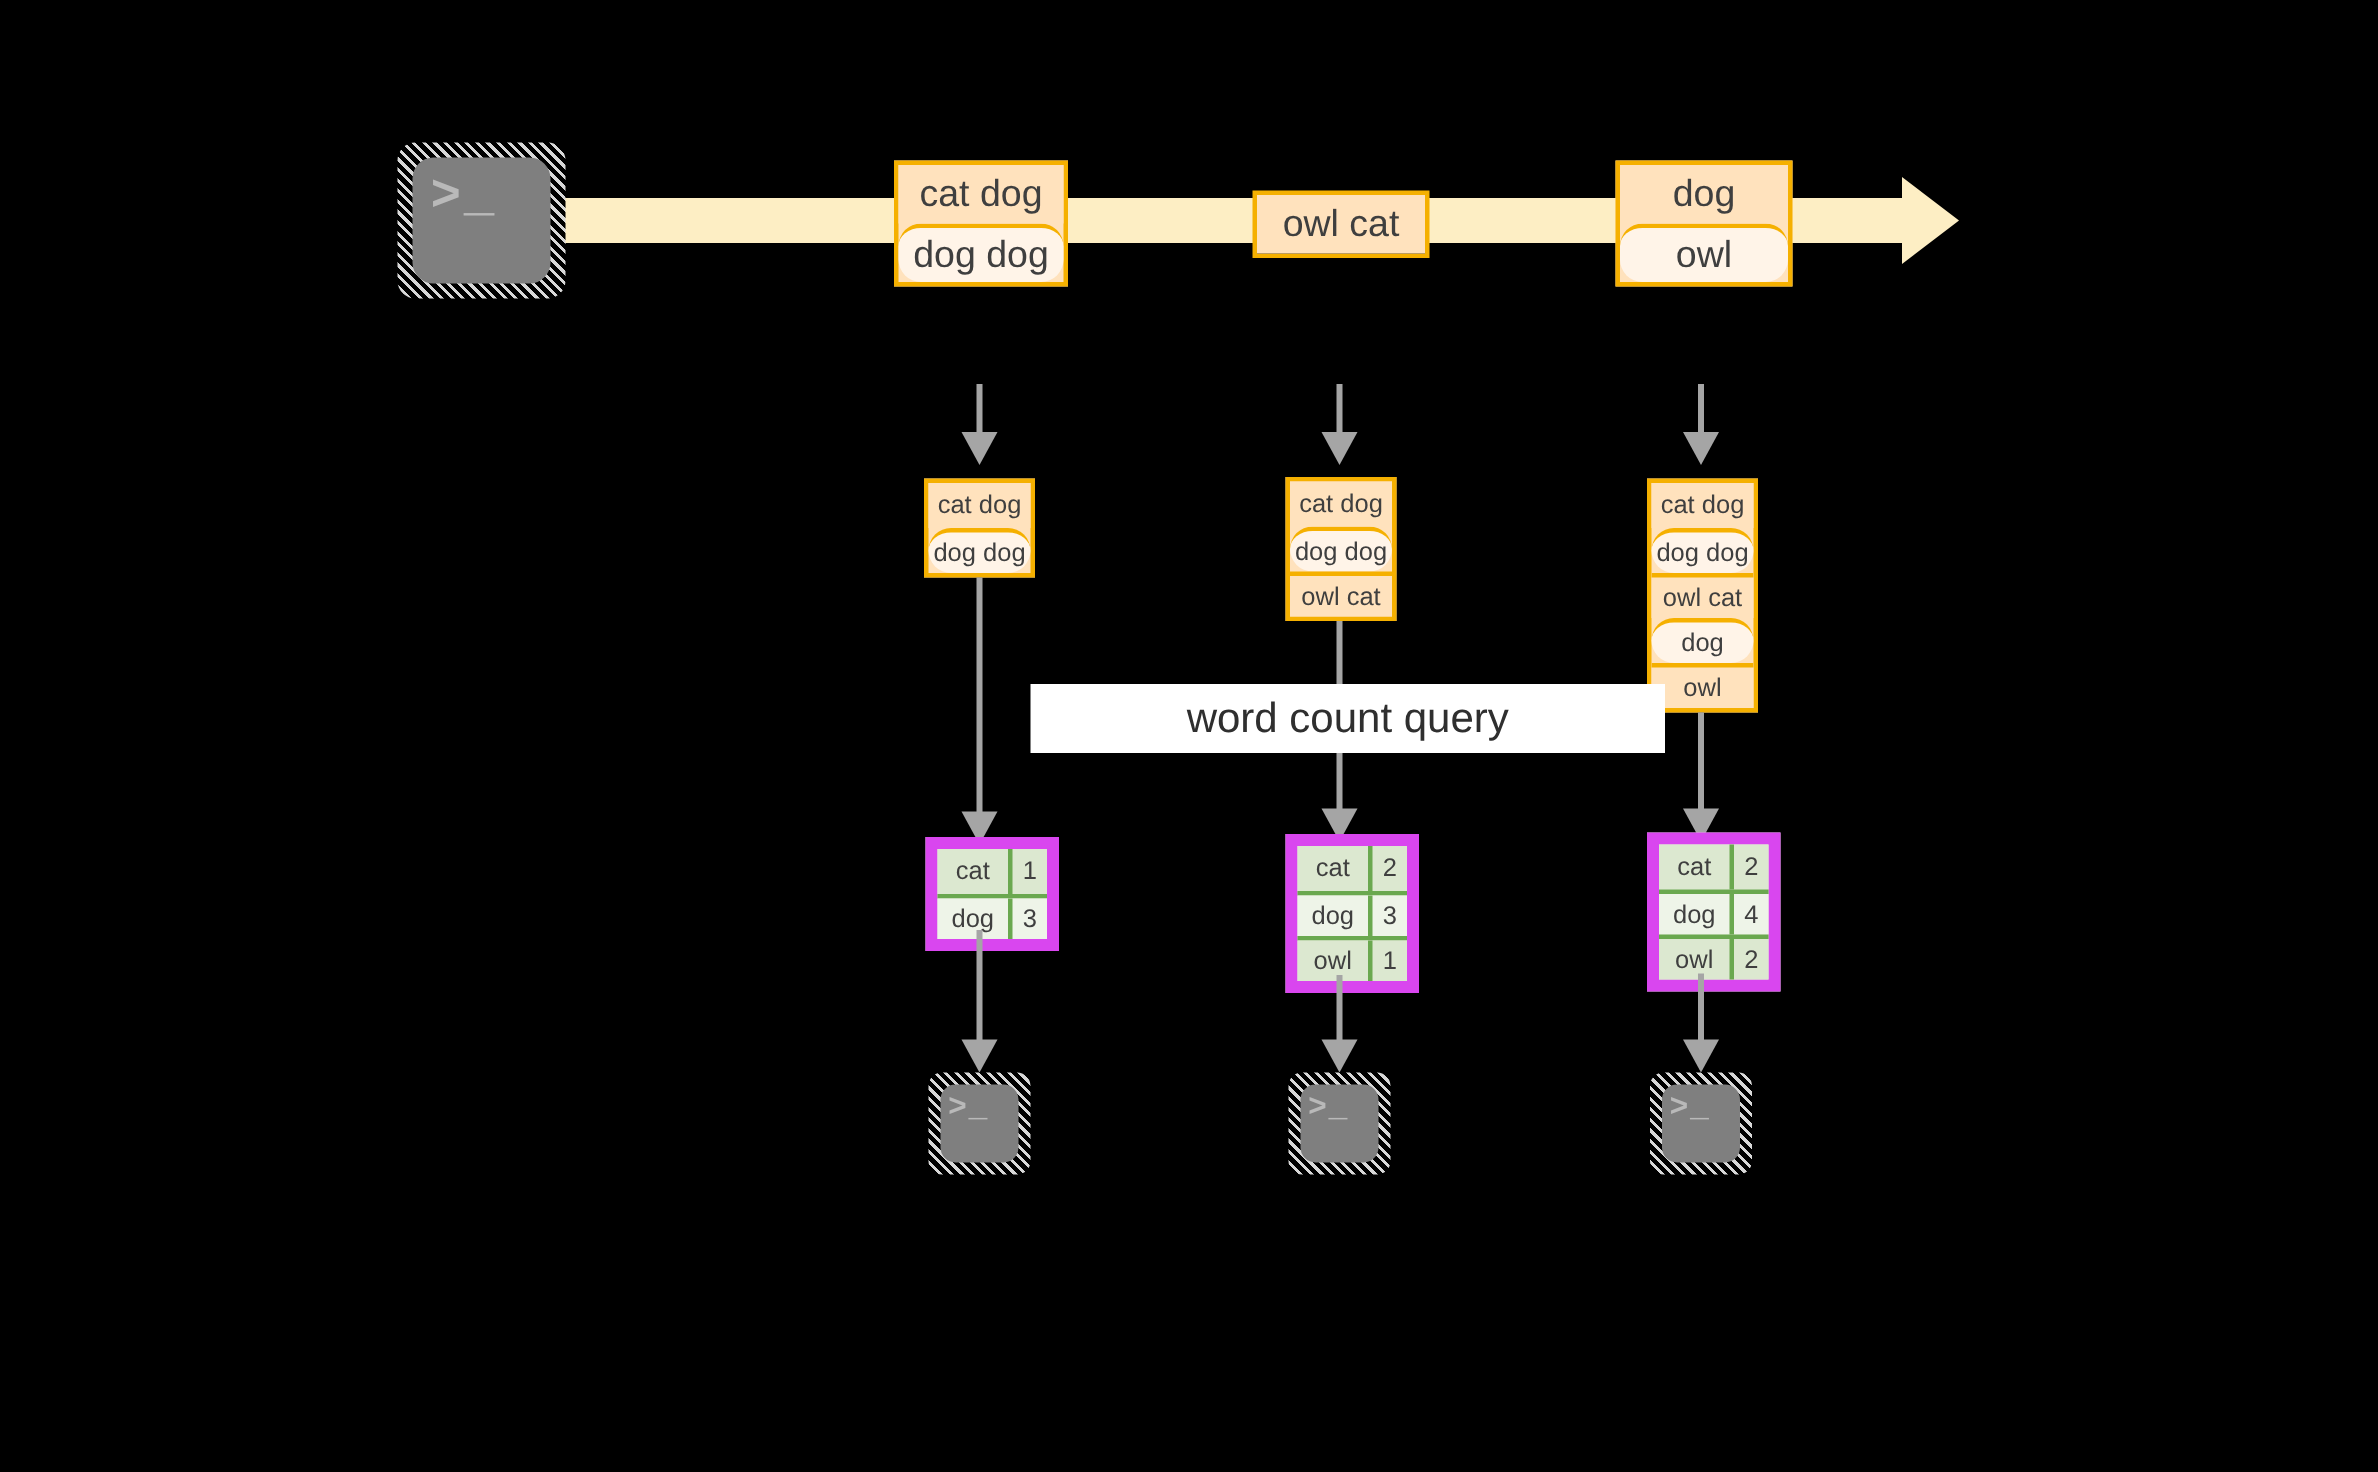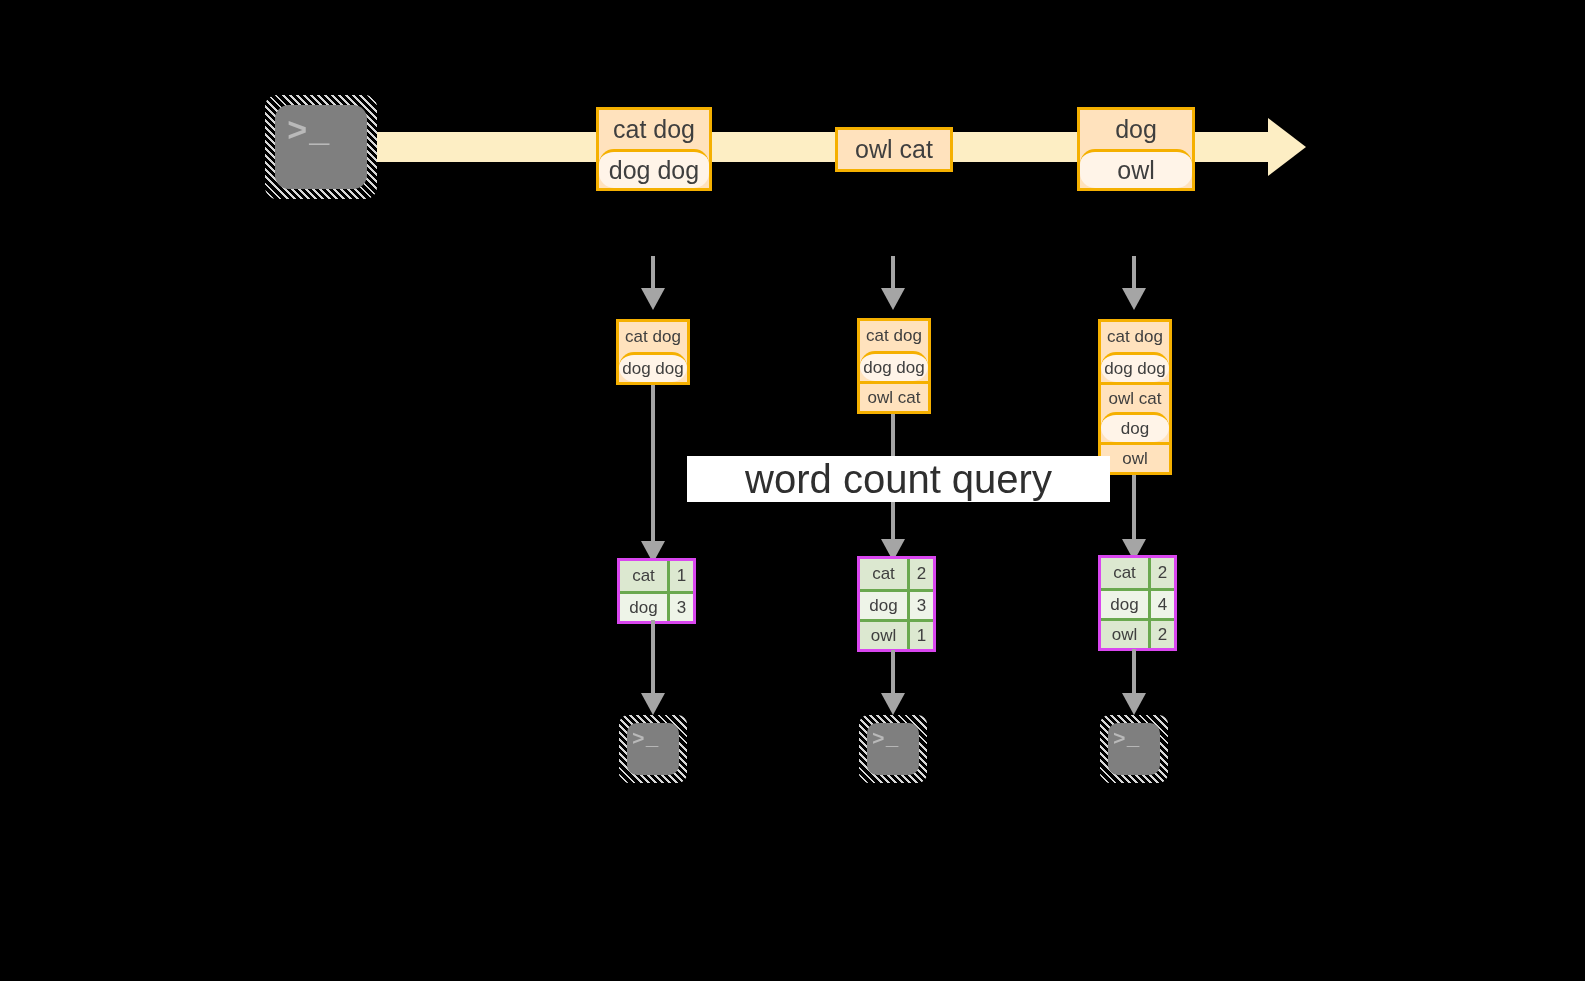--- a/index.html
+++ b/index.html
@@ -94,21 +94,21 @@
   .obox .cell.shade-b { background: #fff4e8; border-radius: 15px; }
   .obox .cell + .cell { border-top: 3px solid #f5b000; }
 
   .obox.tl .cell { font-size: 25px; height: 39px; }
   .obox.stack .cell { font-size: 17px; height: 30px; }
 
   
   .gbox {
     position: absolute;
     box-sizing: border-box;
-    border: 3px solid #d946ef;
+    border: 8px solid #d946ef;
     background: #e6efdd;
     display: flex;
     flex-direction: column;
   }
   .gbox .grow {
     display: flex;
     height: 30px;
     box-sizing: border-box;
   }
   .gbox .grow + .grow { border-top: 3px solid #6aa84f; }
@@ -150,21 +150,21 @@
 
   
   .query-band {
     position: absolute;
     background: #ffffff;
     display: flex;
     align-items: center;
     justify-content: center;
   }
   .query-band .label {
-    font-size: 40px;
+    font-size: 28px;
     color: #2f2f2f;
     white-space: nowrap;
   }
 </style>
 </head>
 <body>
 
 <div id="canvas">
 
   <div class="timeline-band" style="left:368px; top:132px; width:900px; height:30px;"></div>

